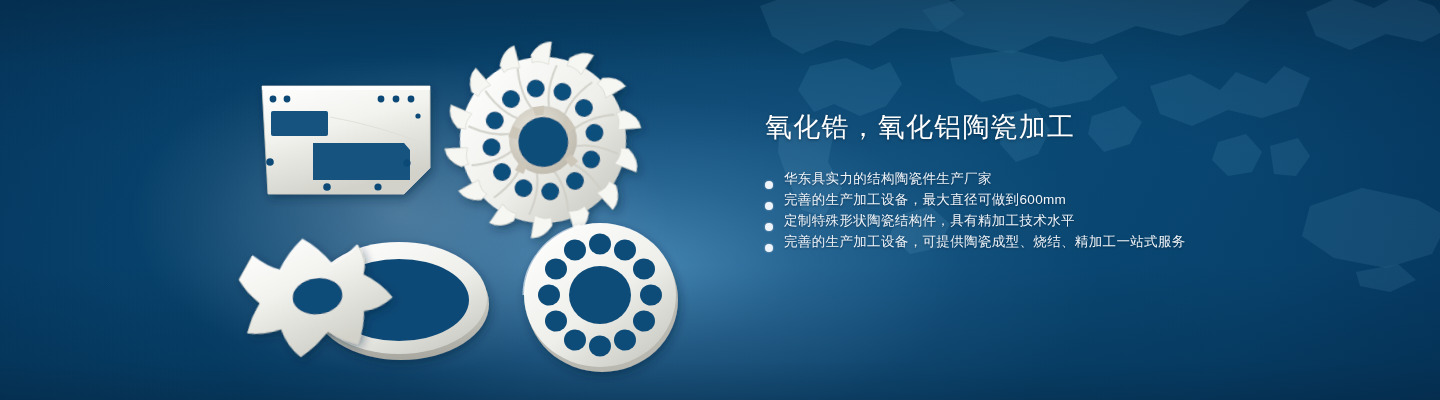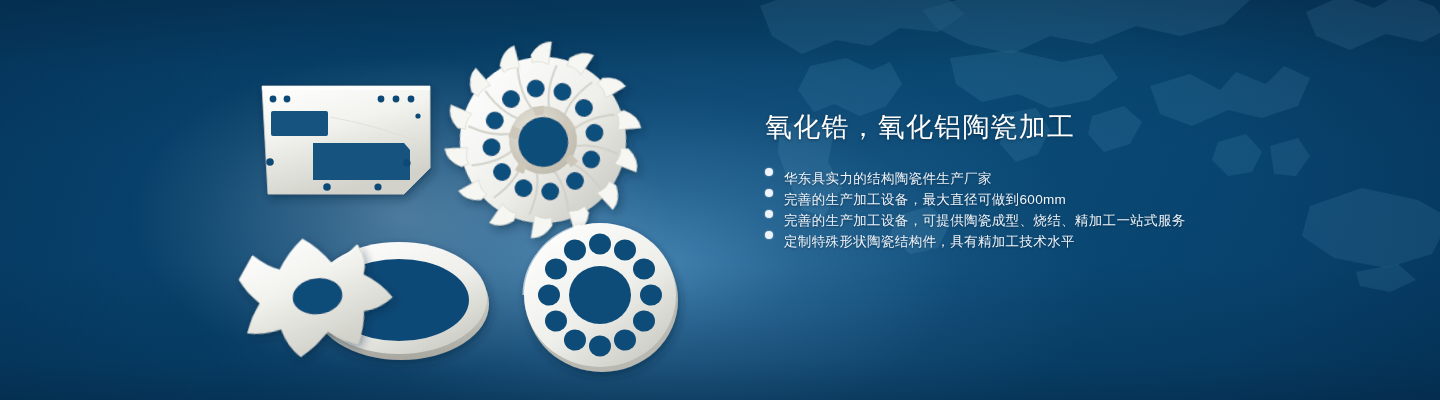--- a/index.html
+++ b/index.html
@@ -100,21 +100,21 @@
     white-space: nowrap;
     text-shadow: 0 1px 3px rgba(2,26,48,0.55);
   }
   .bullets {
     list-style: none;
     margin: 22px 0 0 0;
     padding: 0;
   }
   .bullet {
     display: flex;
-    align-items: flex-start;
+    align-items: flex-end;
     height: 21px;
     margin-bottom: 0px;
   }
   .dot {
     flex: 0 0 auto;
     width: 8px;
     height: 8px;
     border-radius: 50%;
     background: #eef4f9;
     box-shadow: 0 0 2px rgba(255,255,255,0.55);
@@ -312,22 +312,22 @@
       <li class="bullet">
         <span class="dot"></span>
         <span class="bullet-text">华东具实力的结构陶瓷件生产厂家</span>
       </li>
       <li class="bullet">
         <span class="dot"></span>
         <span class="bullet-text">完善的生产加工设备，最大直径可做到600mm</span>
       </li>
       <li class="bullet">
         <span class="dot"></span>
-        <span class="bullet-text">完善的生产加工设备，可提供陶瓷成型、烧结、精加工一站式服务</span>
+        <span class="bullet-text">定制特殊形状陶瓷结构件，具有精加工技术水平</span>
       </li>
       <li class="bullet">
         <span class="dot"></span>
-        <span class="bullet-text">定制特殊形状陶瓷结构件，具有精加工技术水平</span>
+        <span class="bullet-text">完善的生产加工设备，可提供陶瓷成型、烧结、精加工一站式服务</span>
       </li>
     </ul>
   </div>
 
 </div>
 
 </body></html>

